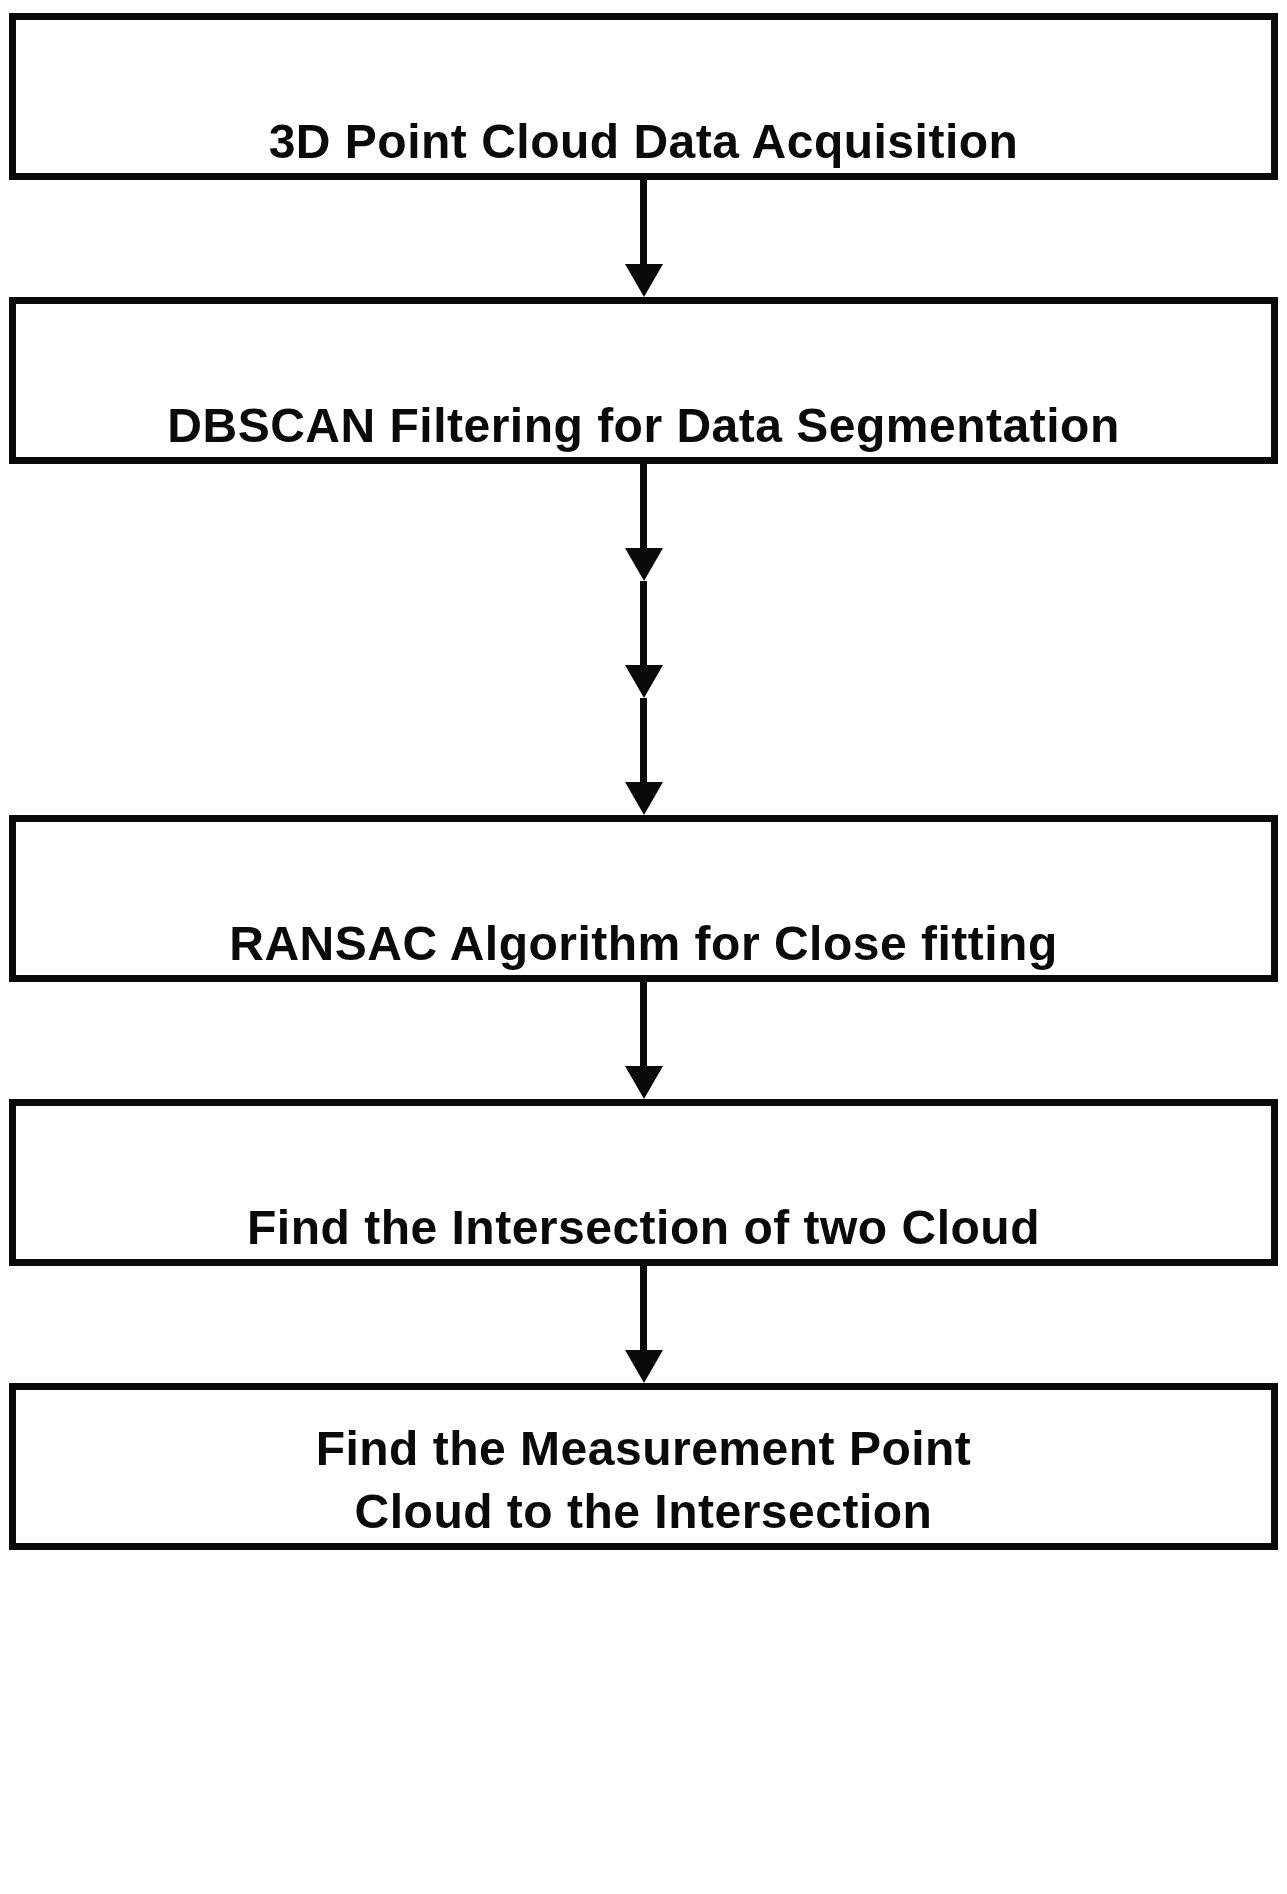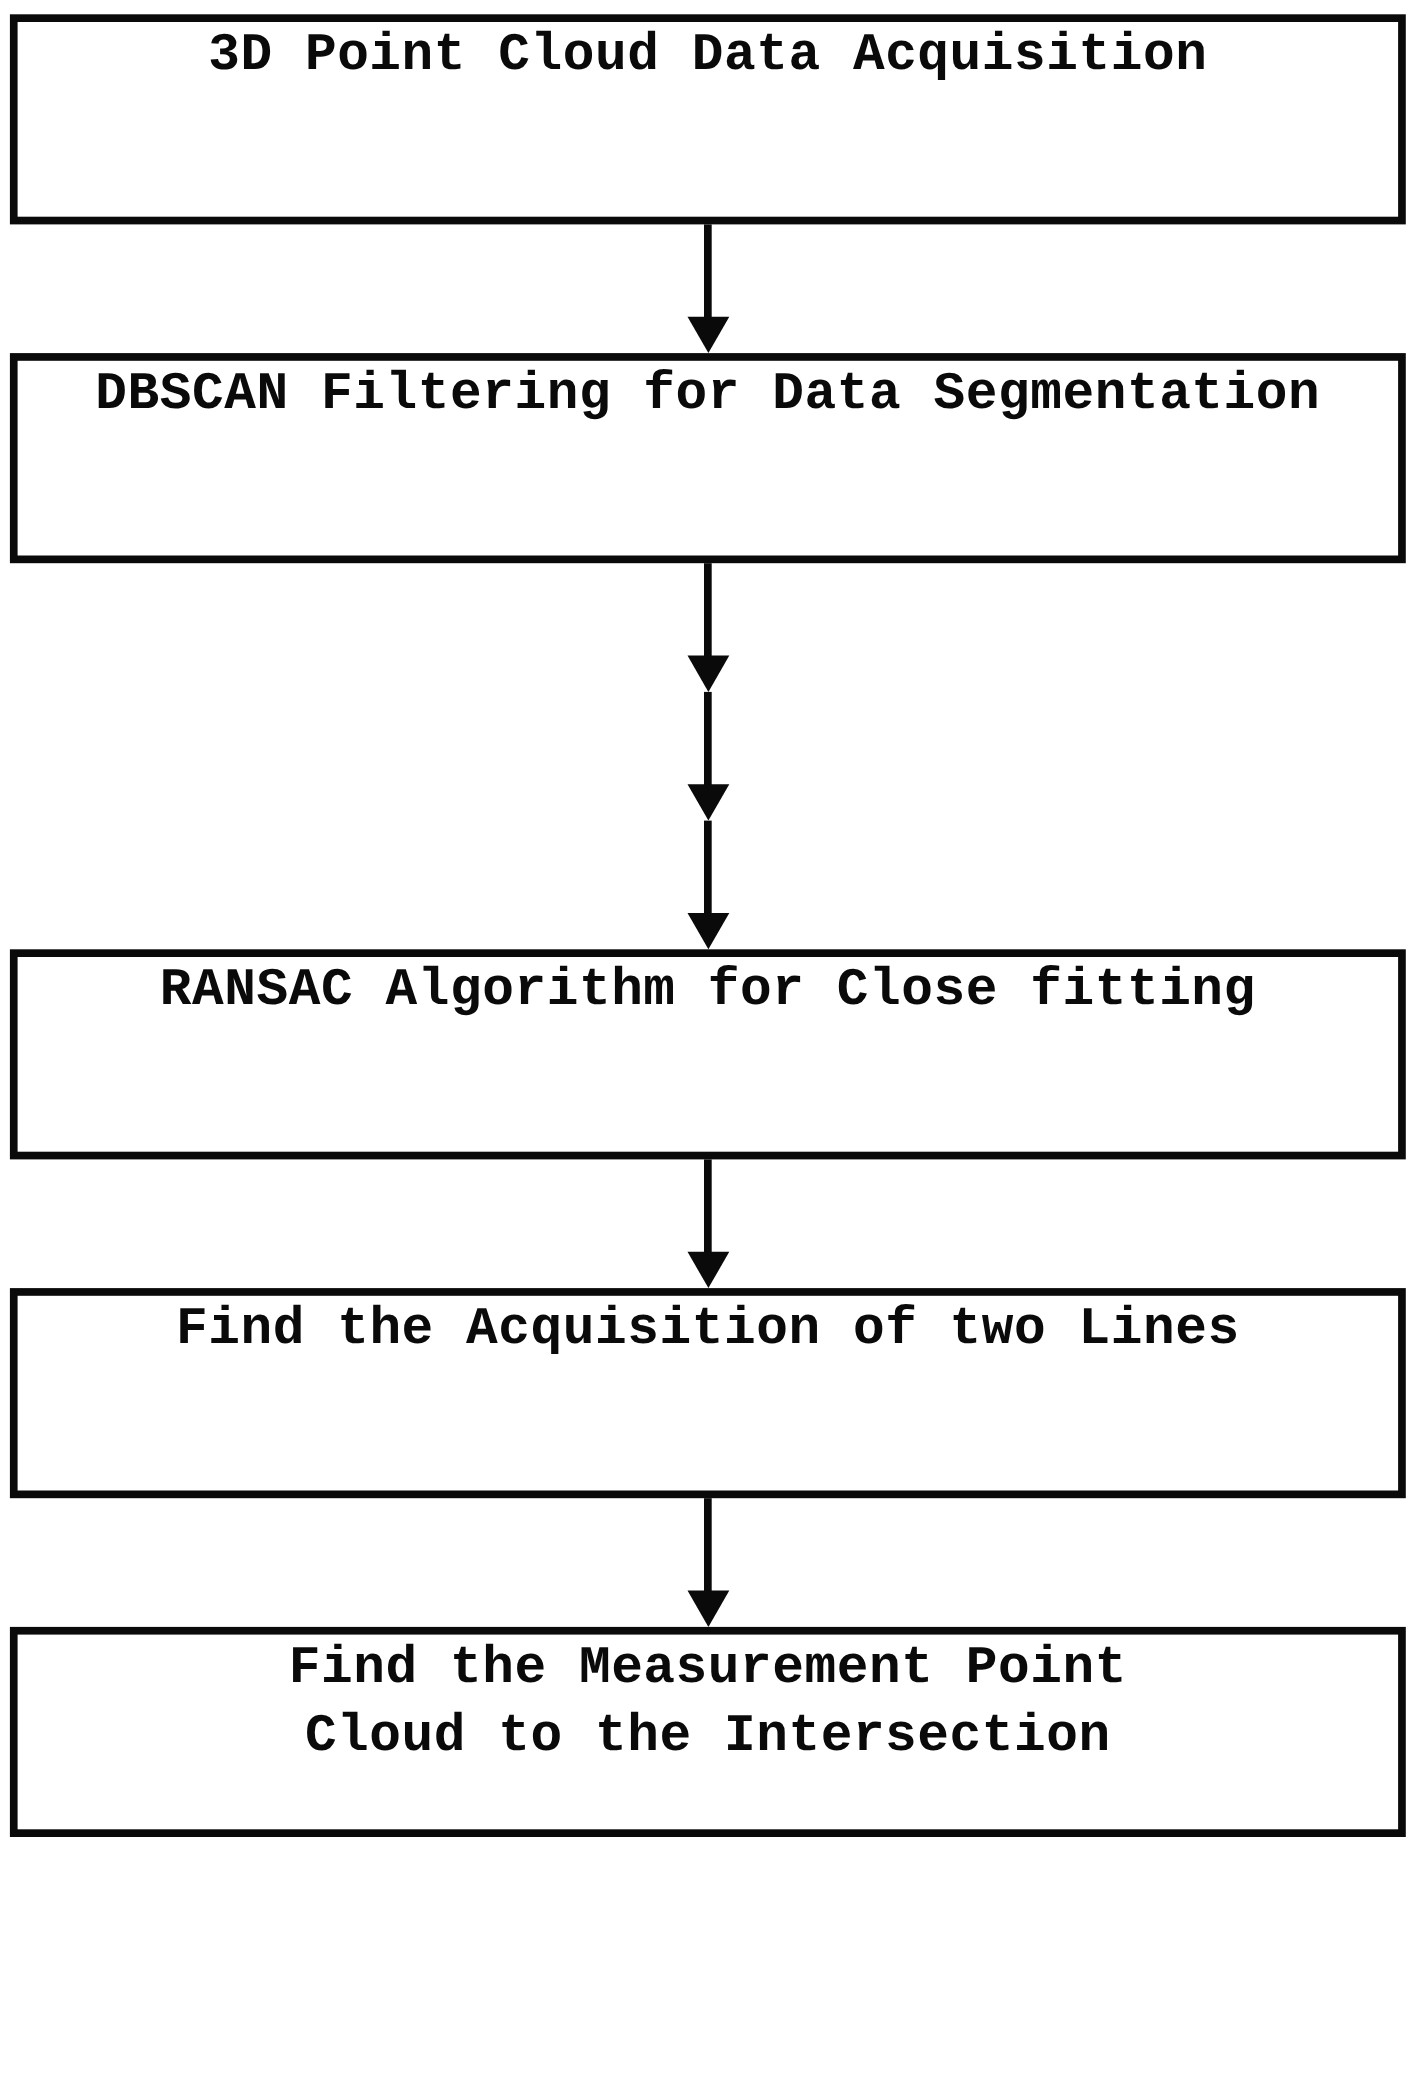--- a/index.html
+++ b/index.html
@@ -14,28 +14,27 @@
     box-sizing: border-box;
     padding-top: 13px;
     display: flex;
     flex-direction: column;
     align-items: stretch;
     font-family: "Liberation Sans", sans-serif;
   }
   .flow-box {
     box-sizing: border-box;
     margin: 0 9px;
-    height: 191px;
+    height: 167px;
     border: 7px solid #0a0a0a;
     background: #ffffff;
     display: flex;
-    align-items: flex-start;
+    align-items: flex-end;
     justify-content: center;
     flex: 0 0 auto;
-    font-family: Liberation Mono, monospace;
   }
   .flow-box .label {
     color: #0a0a0a;
     font-size: 48px;
     font-weight: 700;
     line-height: 1.3;
     text-align: center;
     white-space: pre-line;
     letter-spacing: 0.5px;
   }
@@ -99,21 +98,21 @@
   <div class="flow-box">
     <div class="label">RANSAC Algorithm for Close fitting</div>
   </div>
 
   <div class="flow-arrow">
     <div class="stem"></div>
     <div class="head"></div>
   </div>
 
   <div class="flow-box">
-    <div class="label">Find the Acquisition of two Lines</div>
+    <div class="label">Find the Intersection of two Cloud</div>
   </div>
 
   <div class="flow-arrow">
     <div class="stem"></div>
     <div class="head"></div>
   </div>
 
   <div class="flow-box">
     <div class="label">Find the Measurement Point
 Cloud to the Intersection</div>

